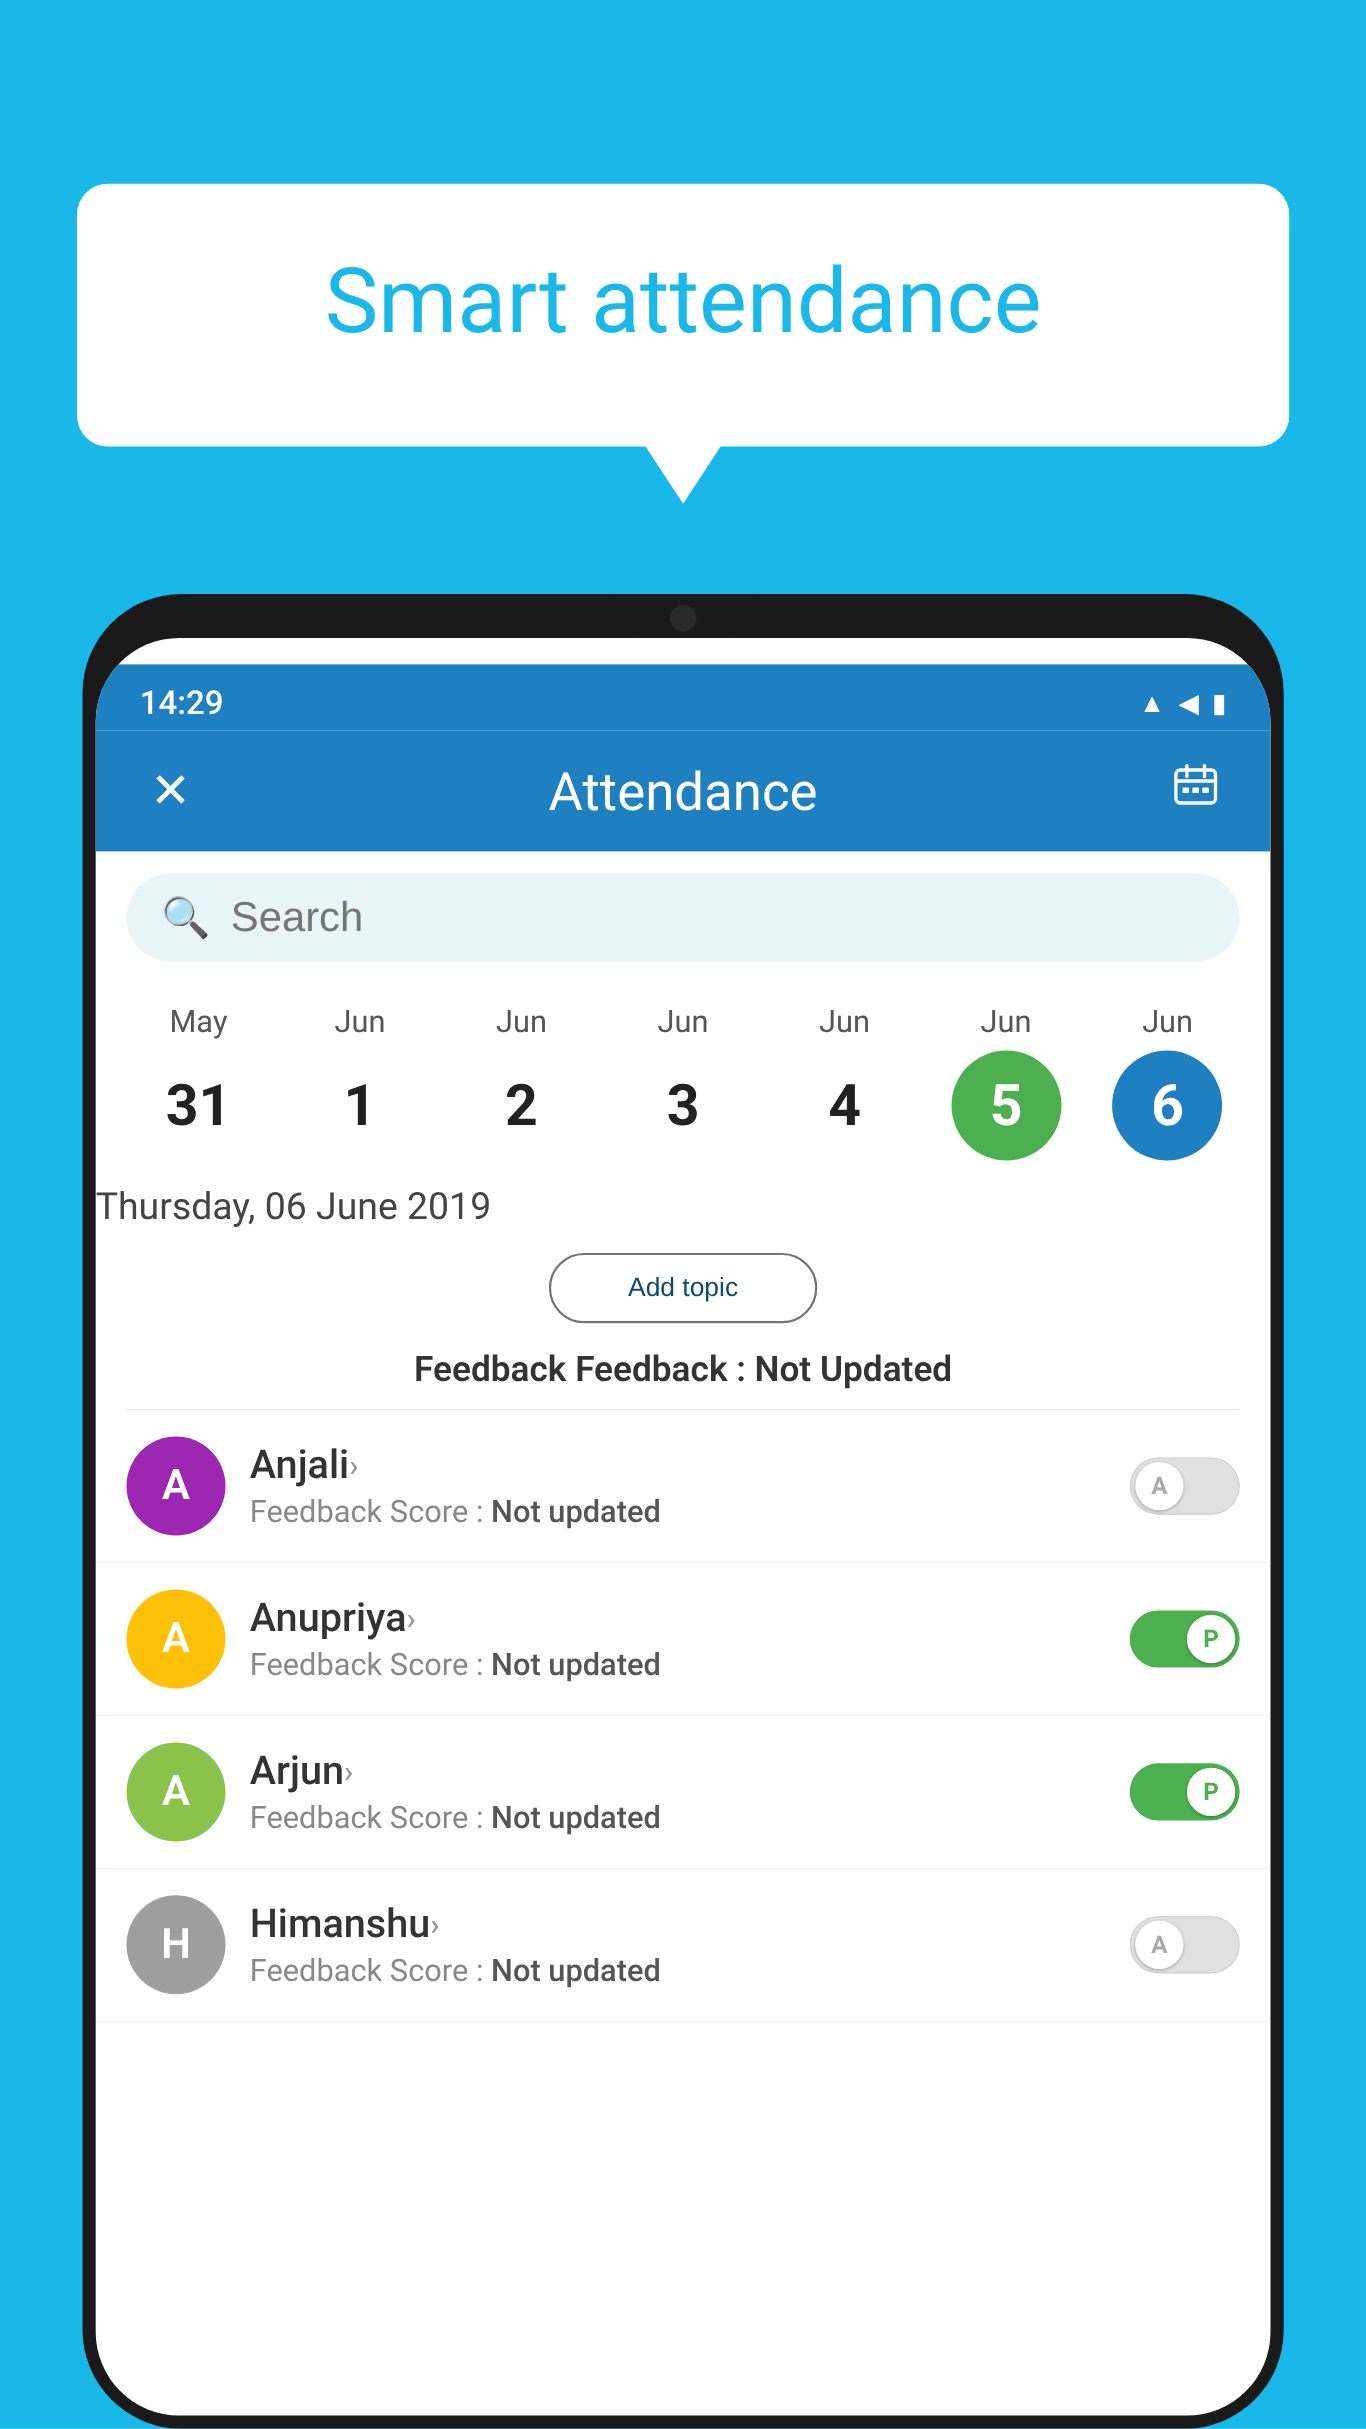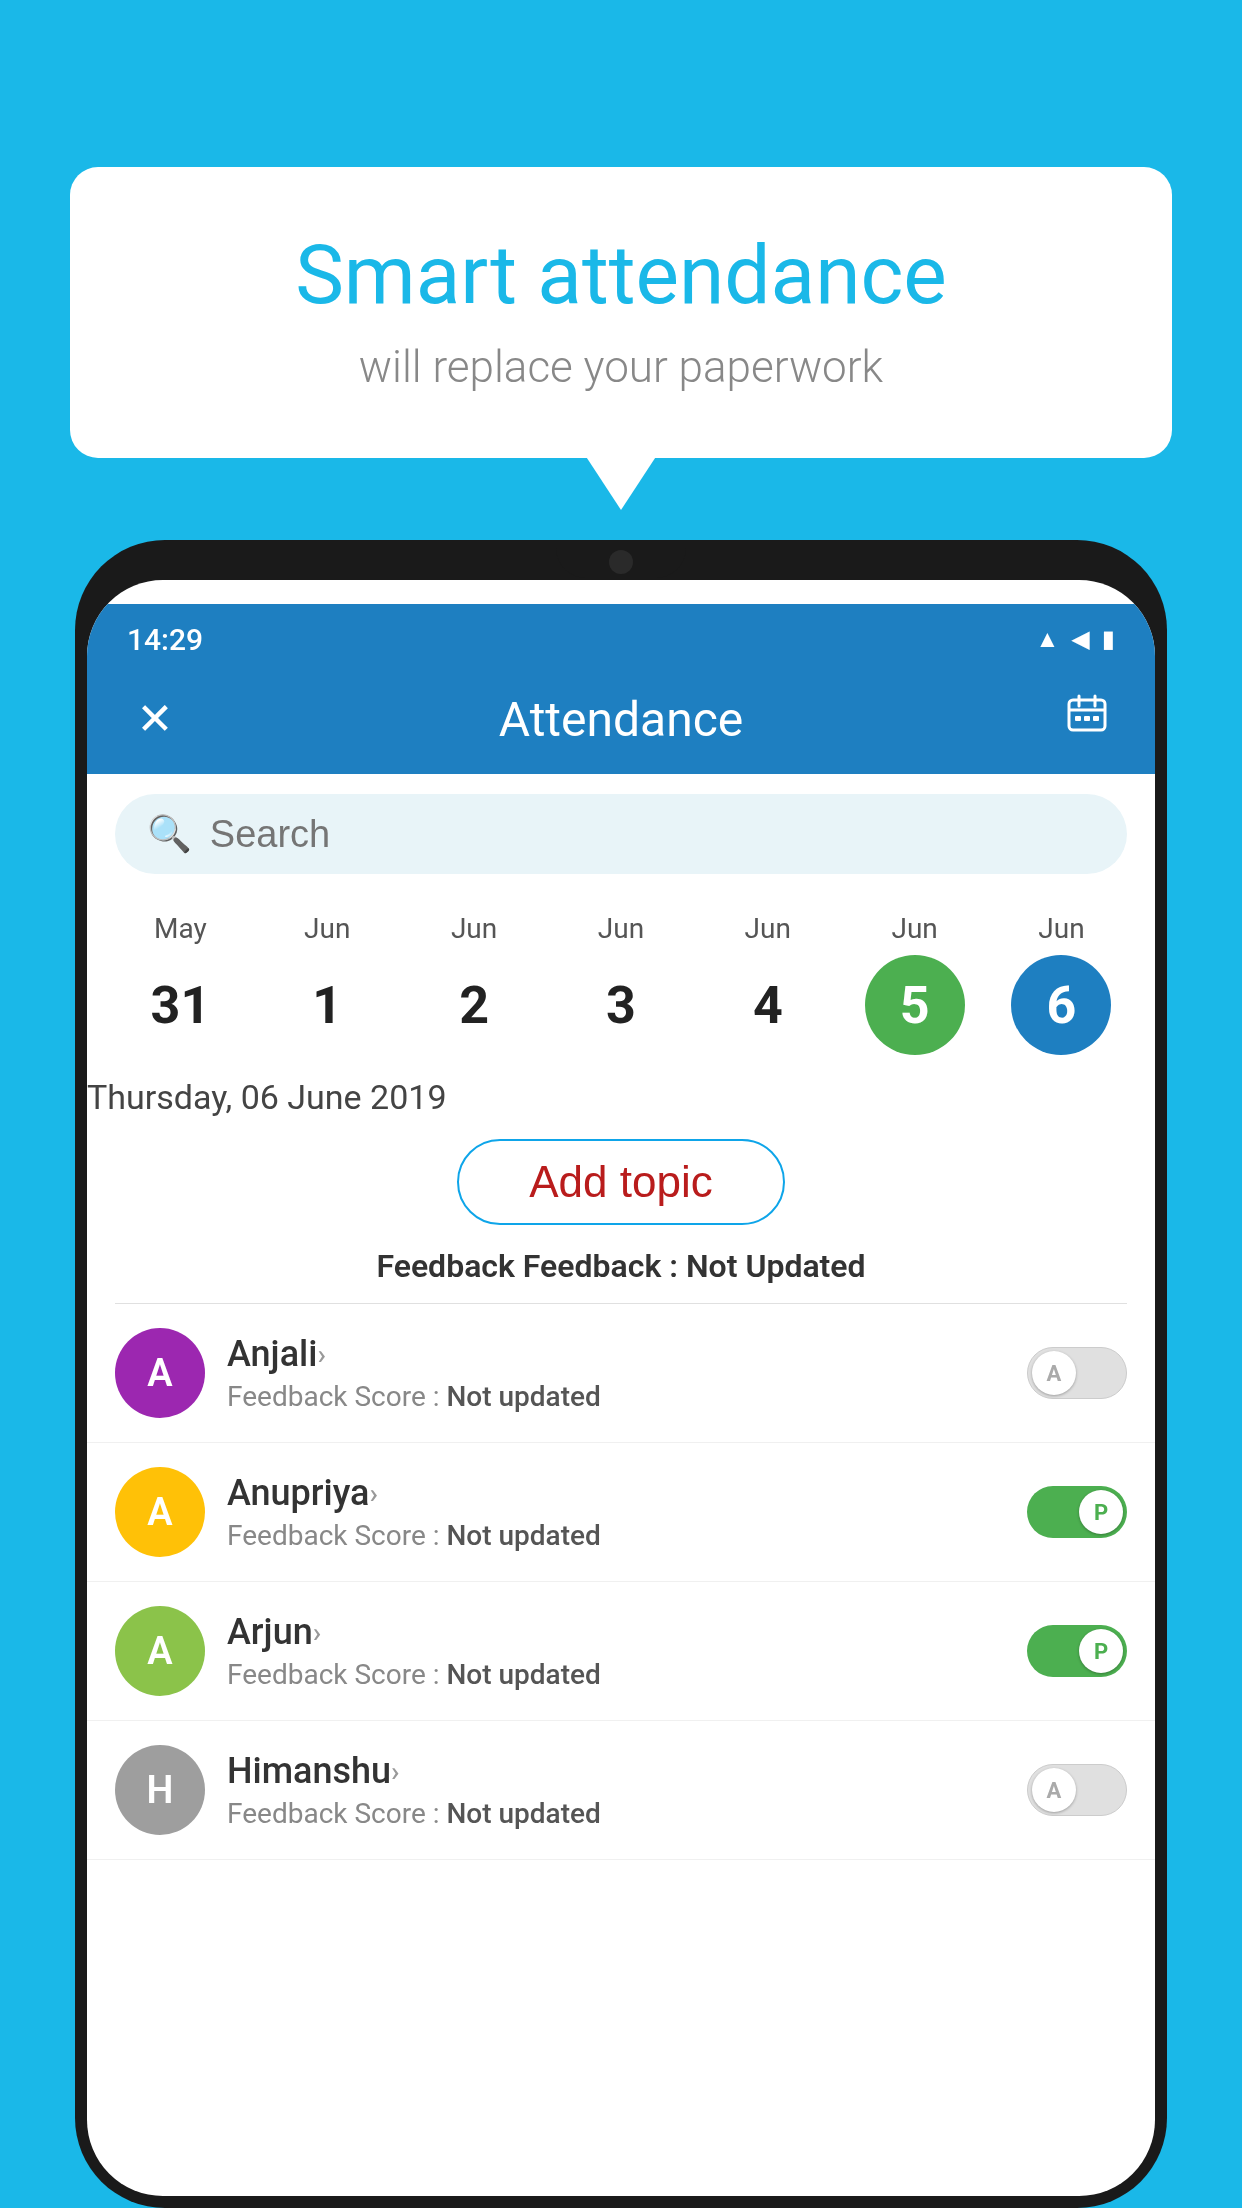--- a/index.html
+++ b/index.html
@@ -234,24 +234,24 @@
       font-size: 34px;
       color: #444;
       margin-top: 22px;
       font-weight: 400;
     }
 
     
     .add-topic-btn {
       display: block;
       margin: 22px auto;
-      border: 2px solid #0ea5e9;
+      border: 2px solid #737373;
       background: transparent;
-      color: #b91c1c;
-      font-size: 44px;
+      color: #0c4a6e;
+      font-size: 24px;
       border-radius: 50px;
       padding: 16px 70px;
       cursor: pointer;
     }
 
     
     .avg-feedback {
       text-align: center;
       font-size: 32px;
       color: #888;
@@ -370,21 +370,20 @@
     .toggle.on .toggle-knob {
       color: #4caf50;
     }
   </style>
 </head>
 <body>
 
 <div class="speech-bubble-container">
   <div class="speech-bubble">
     <div class="bubble-title">Smart attendance</div>
-    <div class="bubble-subtitle">will replace your paperwork</div>
   </div>
 </div>
 
 <div class="phone-frame">
 
   <div class="phone-notch">
     <div class="phone-camera"></div>
   </div>
 
   <div class="phone-screen">

